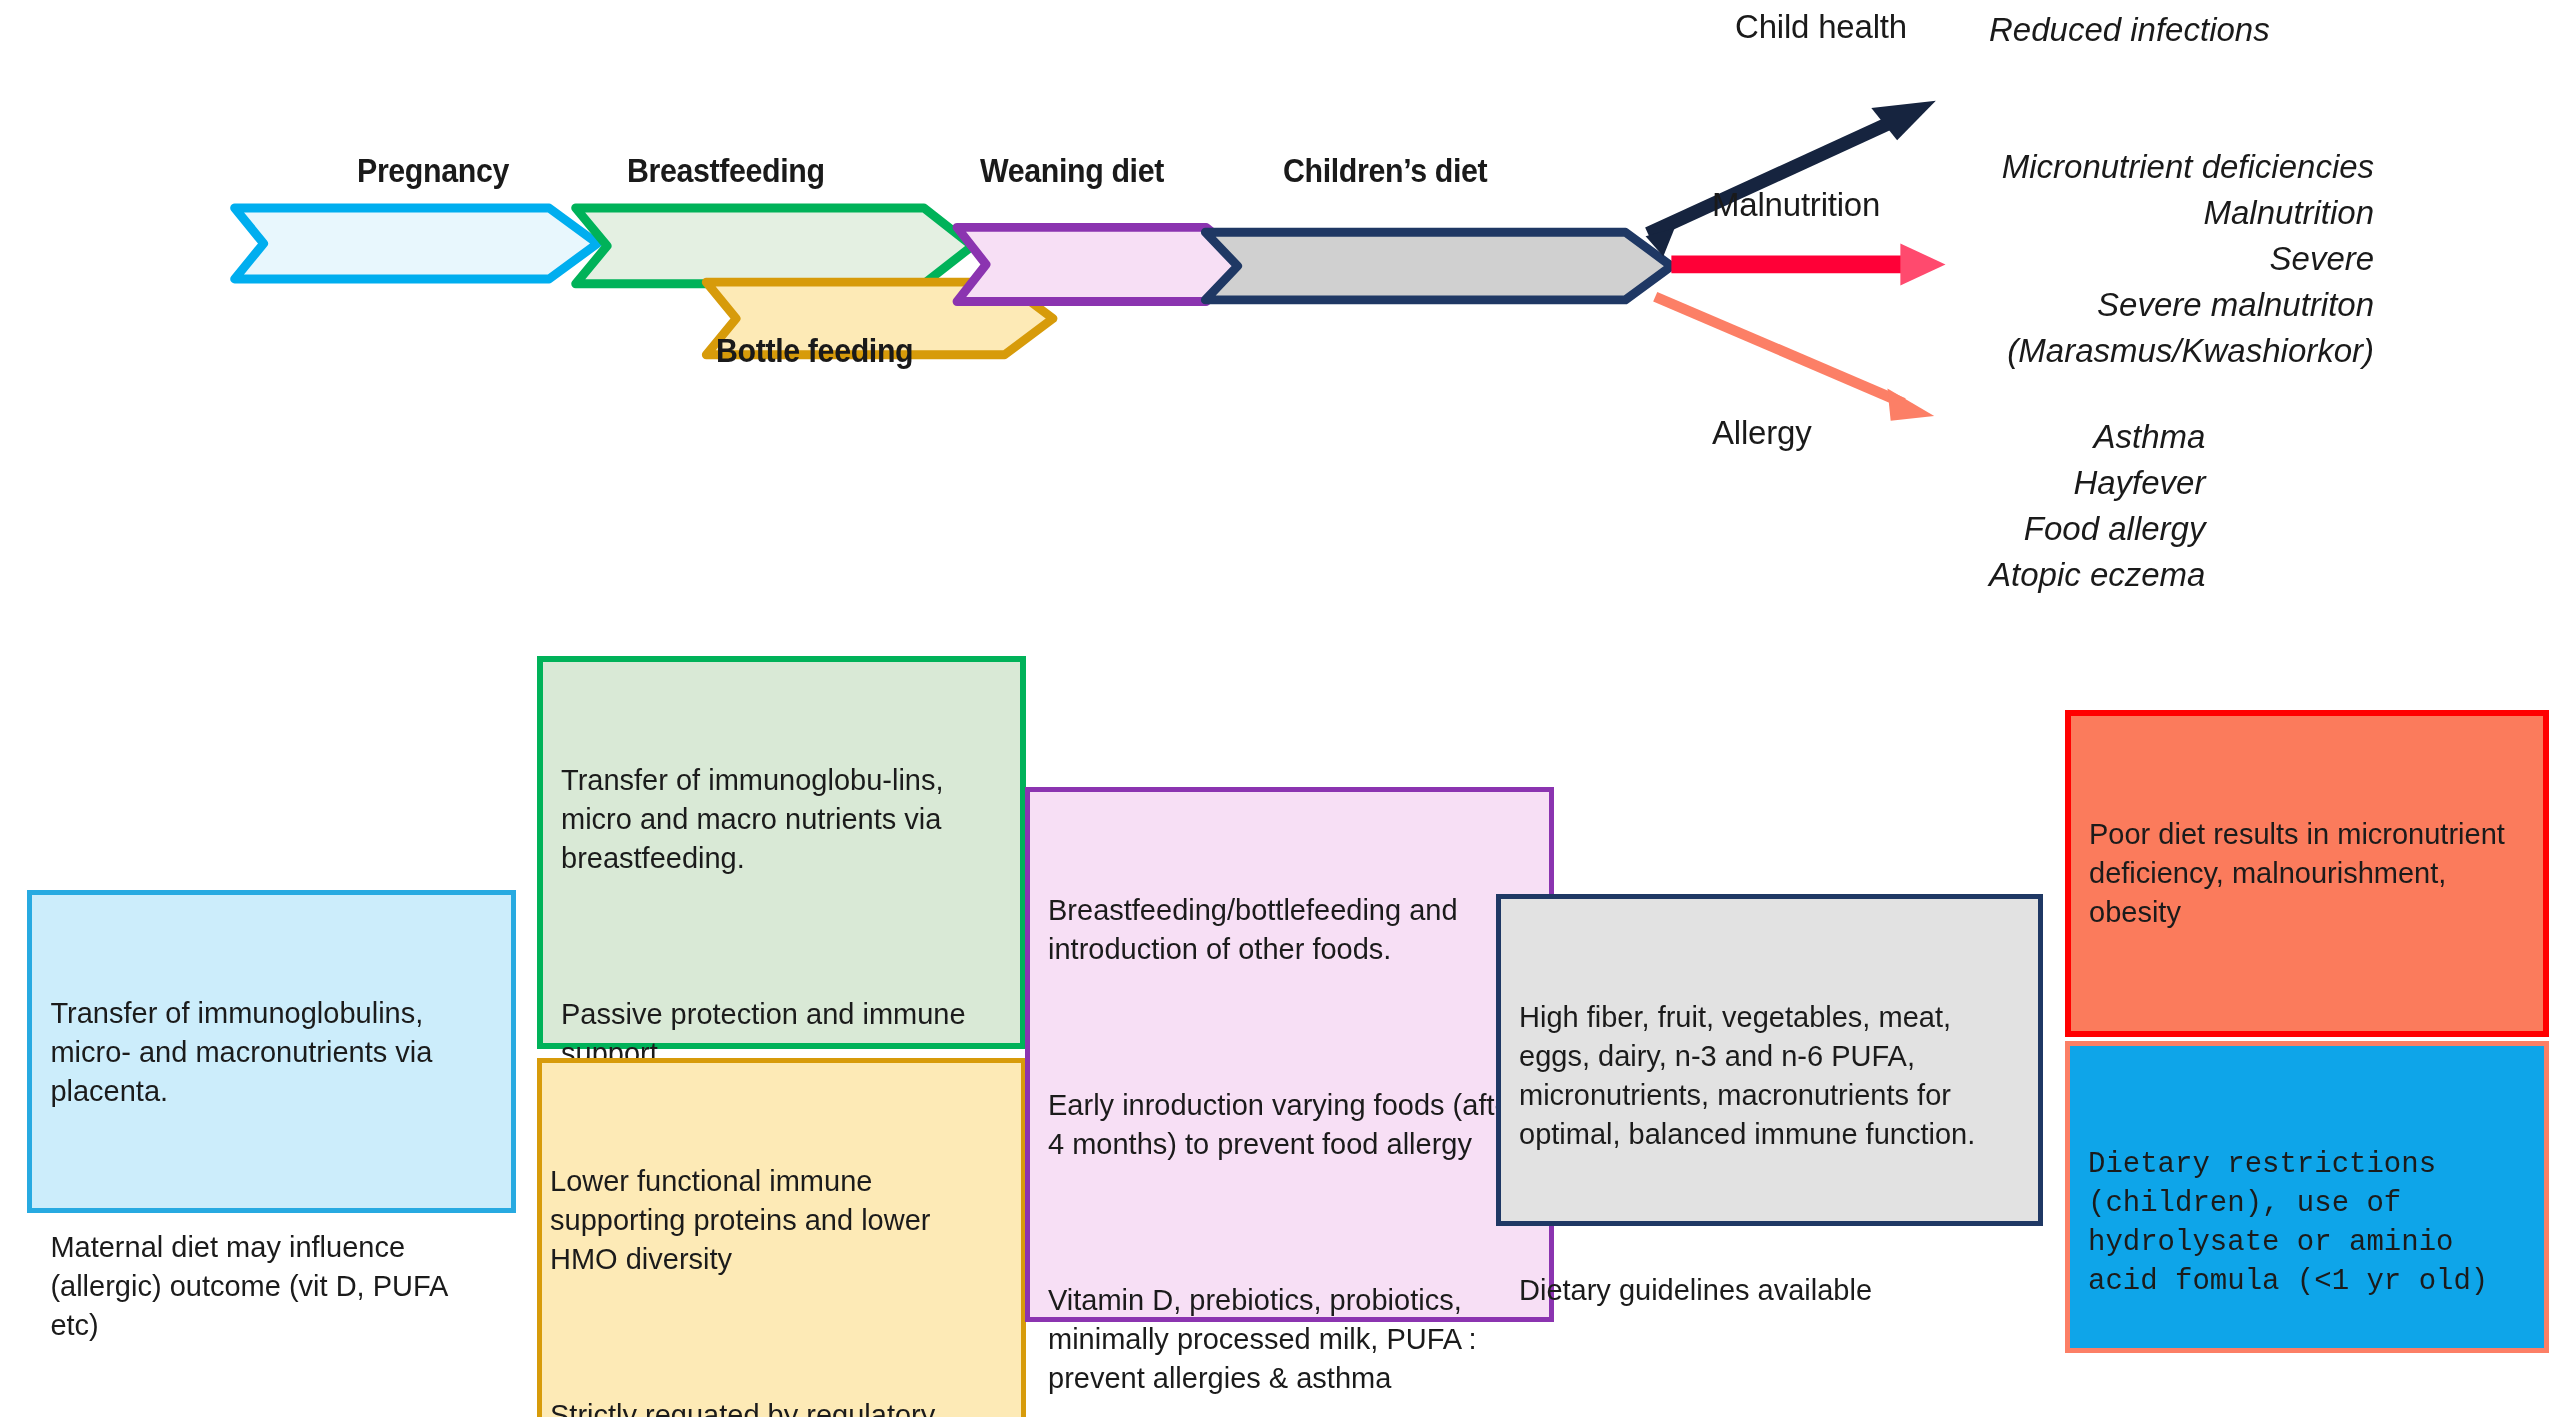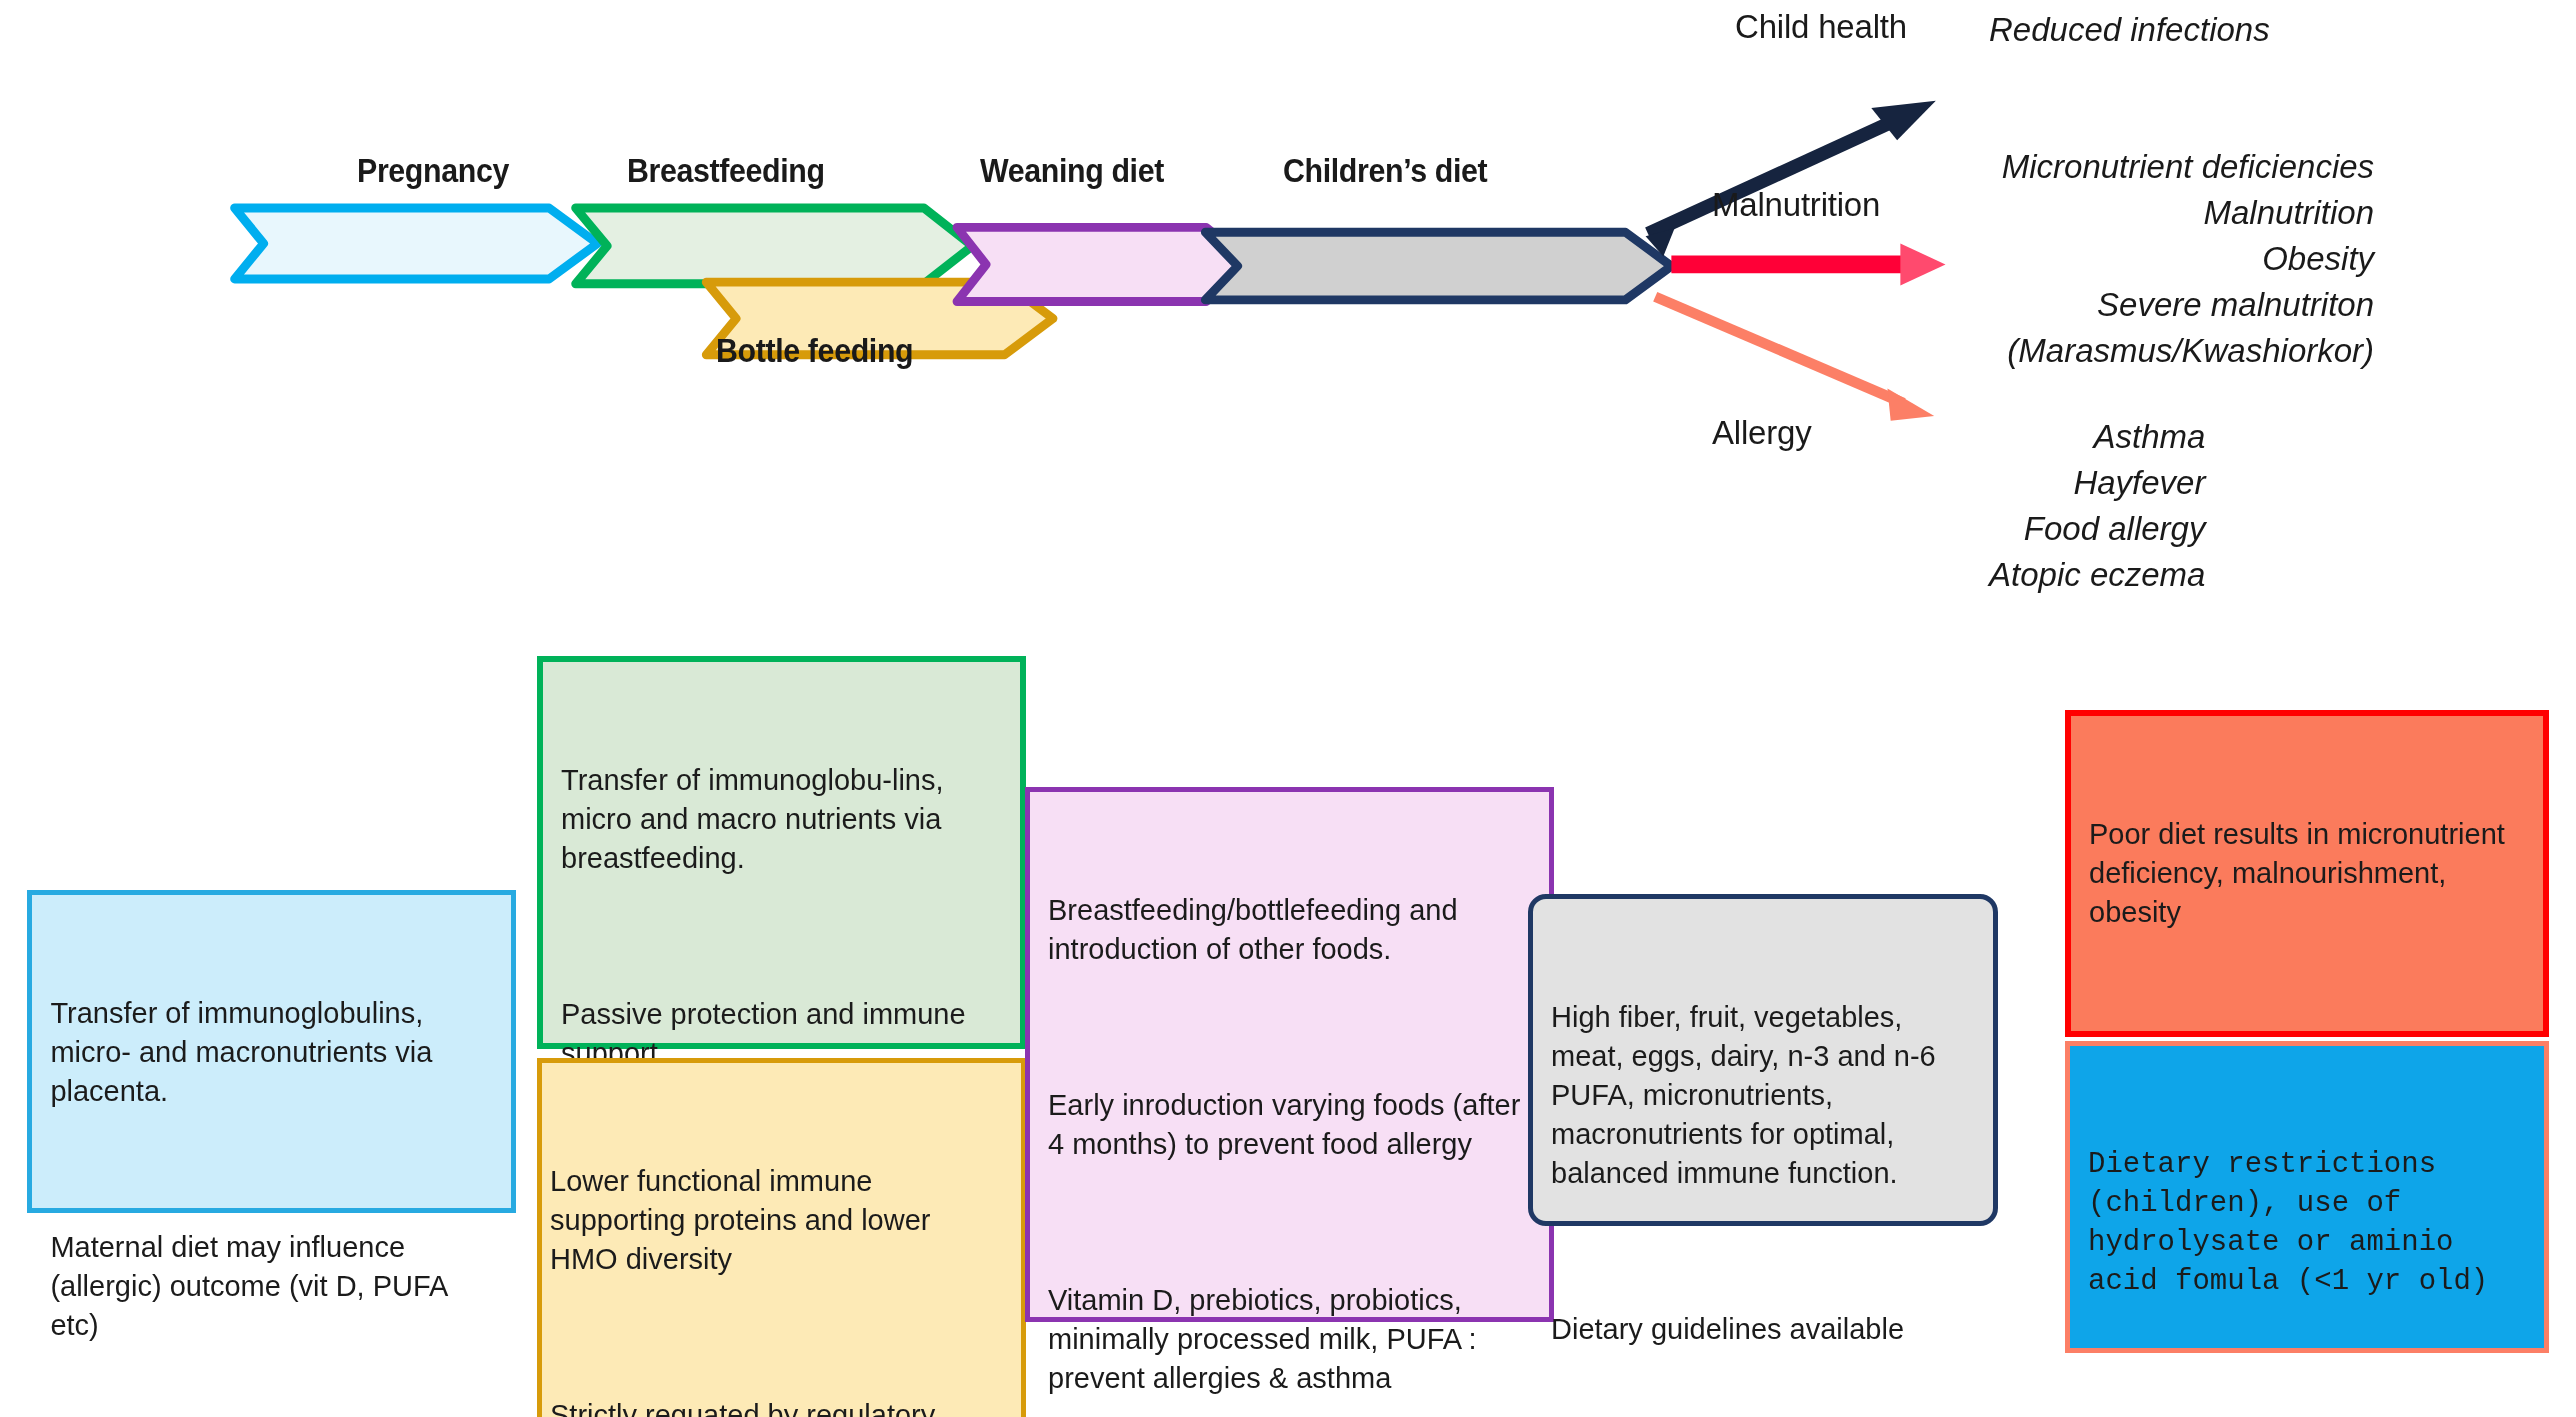--- a/index.html
+++ b/index.html
@@ -127,21 +127,21 @@
 
   <div class="abs cat-label" style="left:1712px; top:414px;">Allergy</div>
 
   <div class="abs outcome-list" style="left:1989px; top:6.5px;">
     <div>Reduced infections</div>
   </div>
 
   <div class="abs outcome-list" style="left:1989px; top:144px;">
     <div>Micronutrient deficiencies</div>
     <div> Malnutrition</div>
-    <div>Obesity</div>
+    <div>Severe</div>
     <div>Severe malnutriton</div>
     <div>  (Marasmus/Kwashiorkor)</div>
   </div>
 
   <div class="abs outcome-list" style="left:1989px; top:414px;">
     <div>Asthma</div>
     <div>Hayfever</div>
     <div>Food allergy</div>
     <div>Atopic eczema</div>
   </div>
@@ -161,21 +161,21 @@
     <p>Lower functional immune supporting proteins and lower HMO diversity</p>
     <p>Strictly reguated by regulatory guidelines</p>
   </div>
 
   <div class="abs info-box box-purple" style="left:1025px; top:787px; width:529px; height:535px;">
     <p>Breastfeeding/bottlefeeding and introduction of other foods.</p>
     <p>Early inroduction varying foods (after 4 months) to prevent food allergy</p>
     <p>Vitamin D, prebiotics, probiotics, minimally processed milk, PUFA : prevent allergies &amp; asthma</p>
   </div>
 
-  <div class="abs info-box box-gray" style="left:1528px; top:894px; width:470px; height:332px;border-radius:18px;">
+  <div class="abs info-box box-gray" style="left:1496px; top:894px; width:547px; height:332px;">
     <p>High fiber, fruit, vegetables, meat, eggs, dairy, n-3 and n-6 PUFA, micronutrients, macronutrients for optimal, balanced immune function.</p>
     <p>Dietary guidelines available</p>
   </div>
 
   <div class="abs info-box box-red" style="left:2065px; top:710px; width:484px; height:327px;">
     <p>Poor diet results in micronutrient deficiency, malnourishment, obesity</p>
     <p>Dietary supplementation needed to restore immune health</p>
   </div>
 
   <div class="abs info-box box-pink" style="left:2065px; top:1041px; width:484px; height:312px;">

